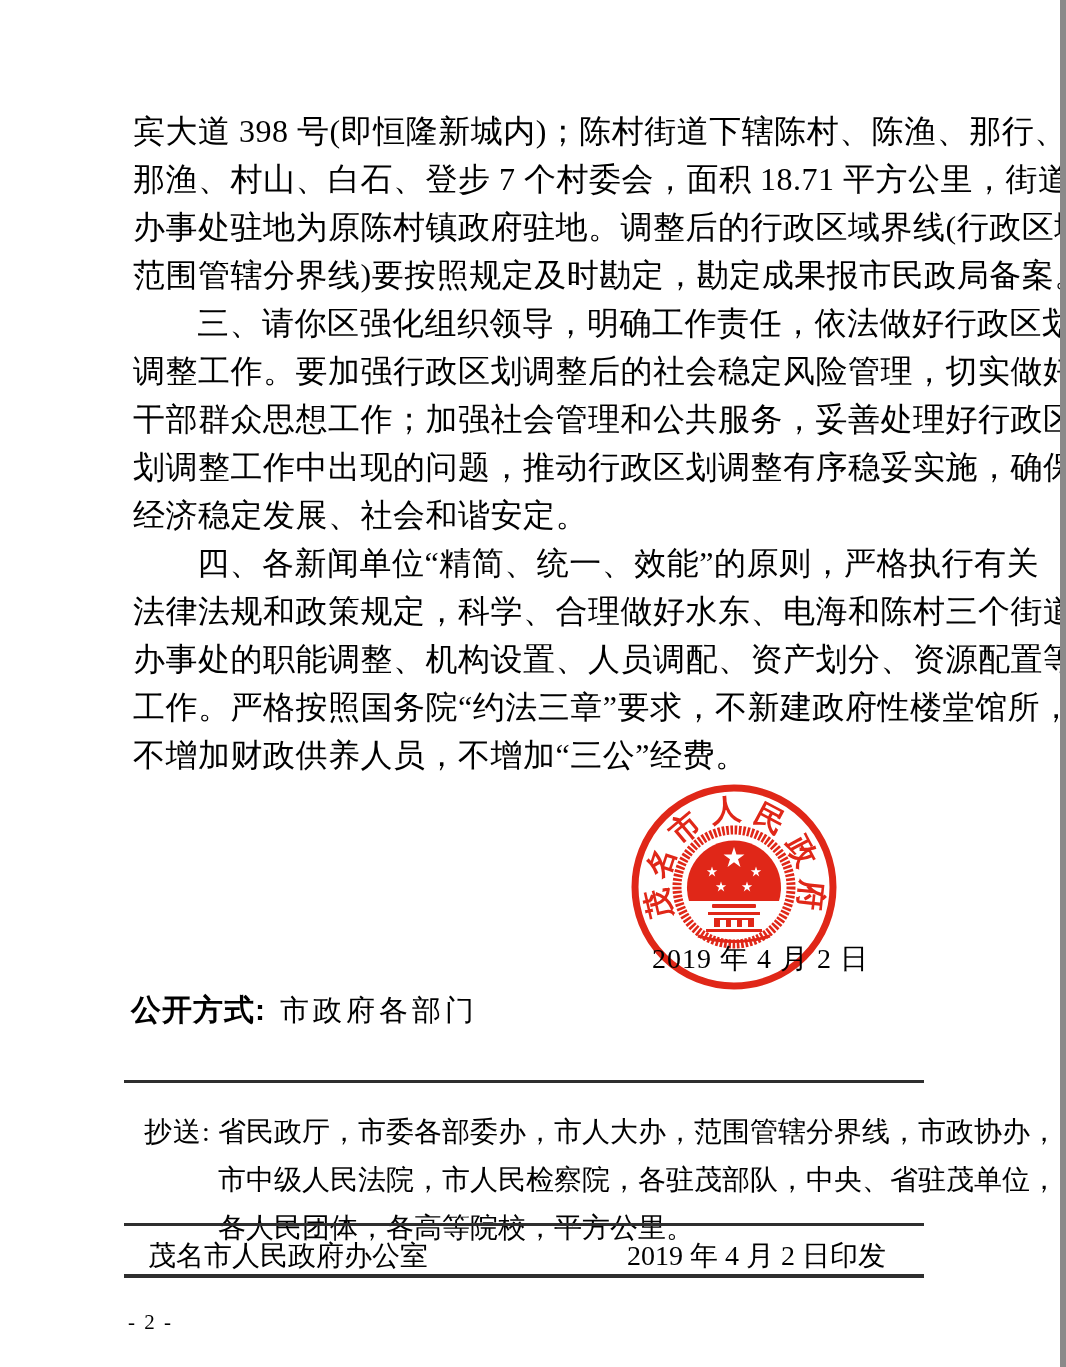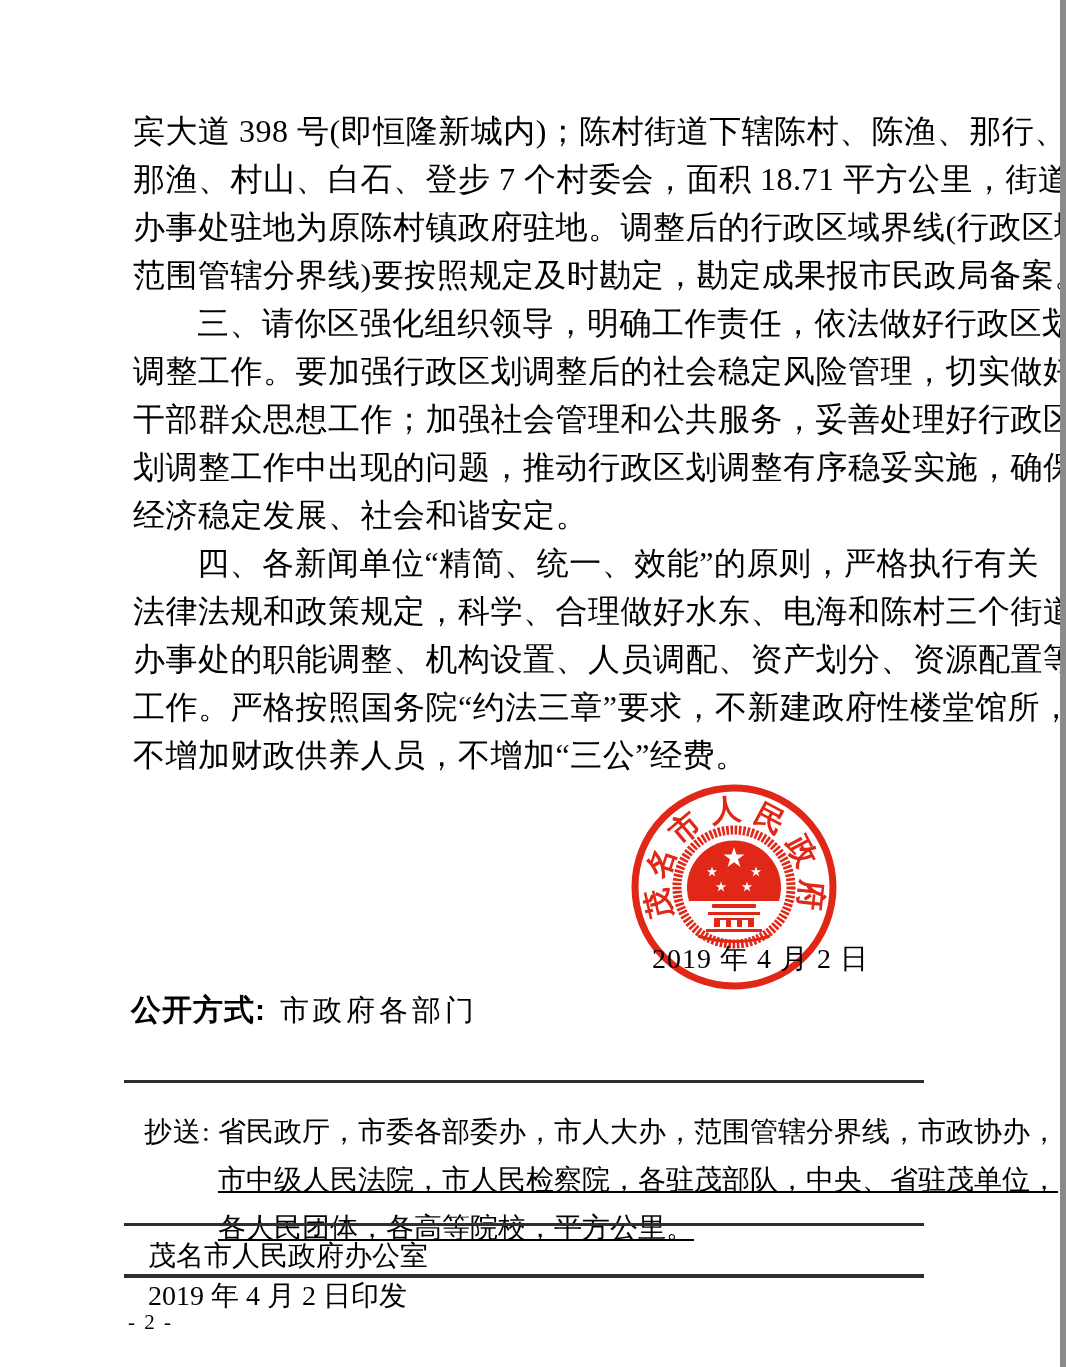--- a/index.html
+++ b/index.html
@@ -58,28 +58,28 @@
   
   .copyto{
     position:absolute;left:144px;top:1092px;width:780px;
     font-size:28px;
     margin-top:16px;
   }
   .ct-row{display:flex;height:48px;line-height:48px;}
   .ct-label{flex:none;width:74px;letter-spacing:1px;}
   .ct-text{flex:1;text-align:justify;text-align-last:justify;white-space:nowrap;}
   .ct-line{
-    margin-left:74px;height:48px;line-height:48px;white-space:nowrap;text-decoration:underline;
+    margin-left:74px;height:48px;line-height:48px;white-space:nowrap;
   }
   .ct-line.j{text-align:justify;text-align-last:justify;}
   
   .colophon{
     position:absolute;left:148px;top:1236px;width:738px;
     display:flex;justify-content:space-between;
-    font-size:28px;line-height:40px;white-space:nowrap;flex-direction:column;
+    font-size:28px;line-height:40px;white-space:nowrap;
   }
   
   .page-number{
     position:absolute;left:128px;top:1310px;
     font-size:21px;line-height:24px;letter-spacing:2px;
   }
 </style>
 </head>
 <body>
 

